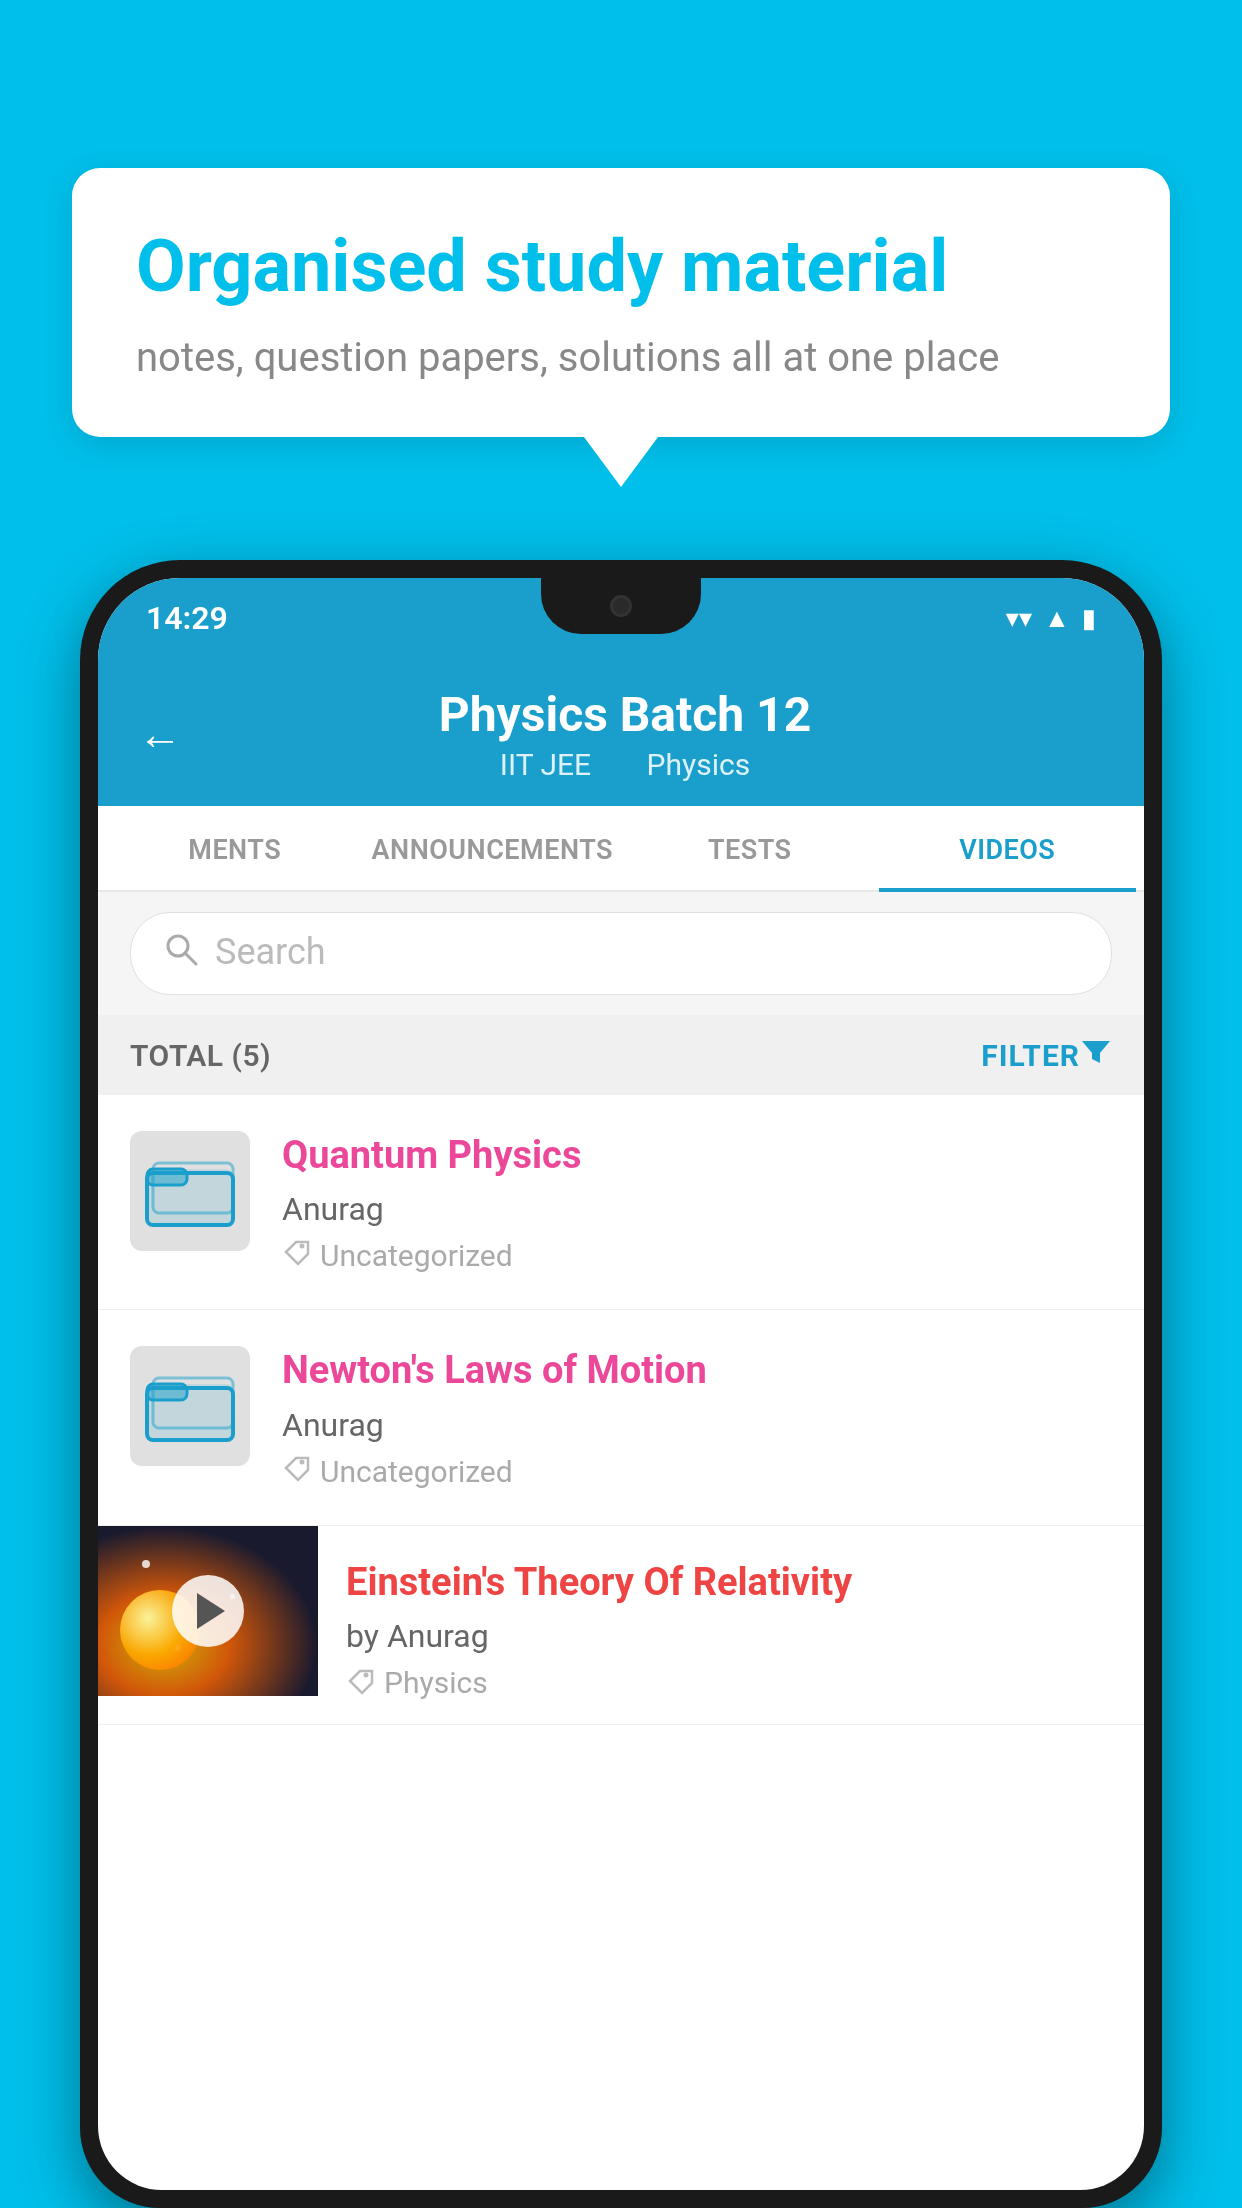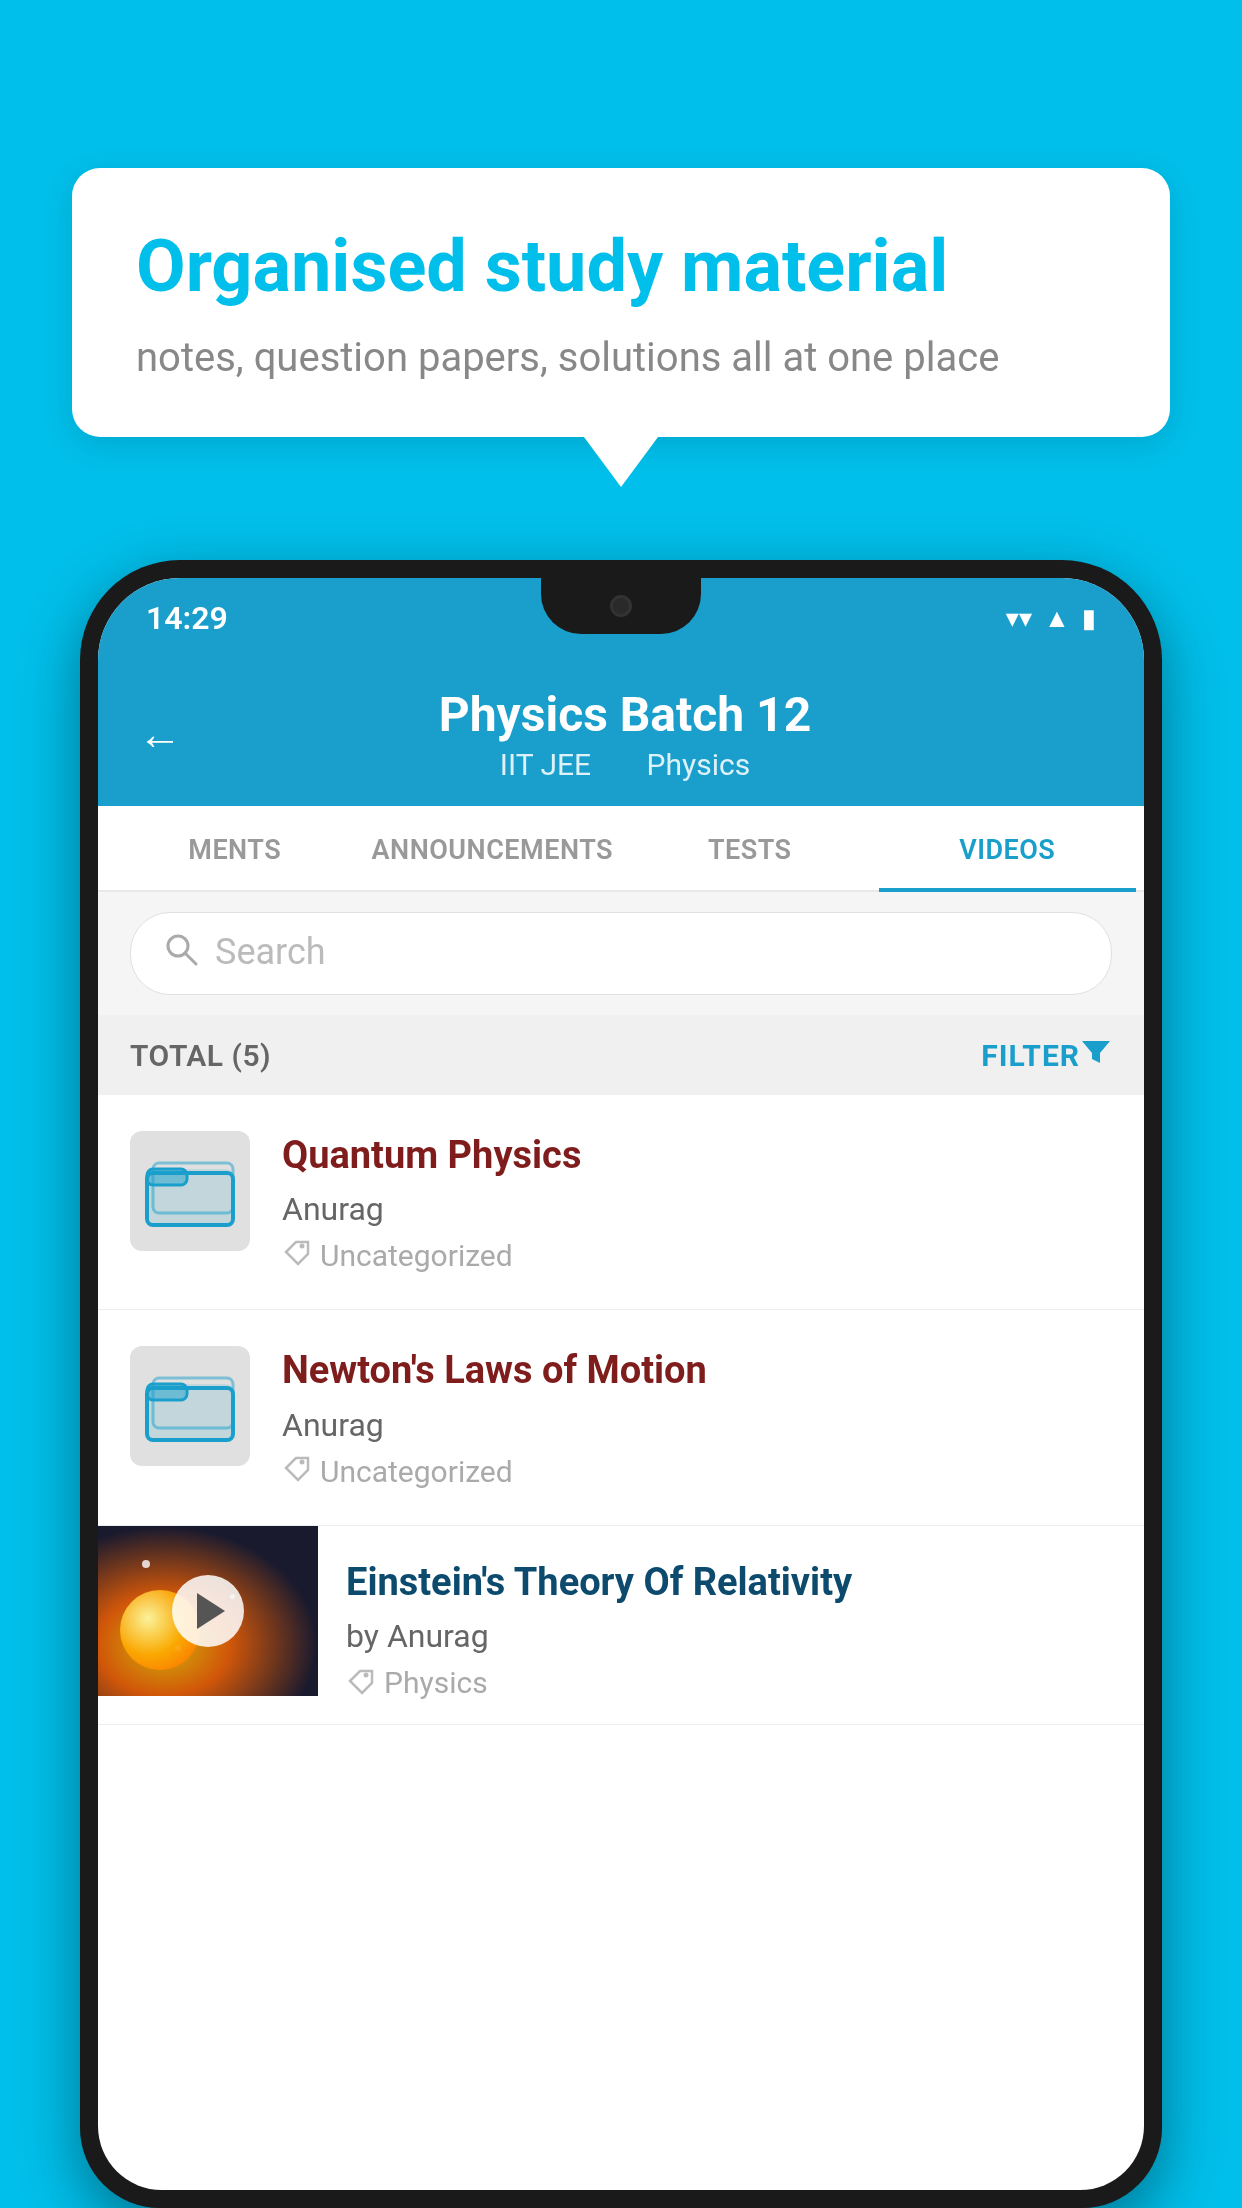--- a/index.html
+++ b/index.html
@@ -272,21 +272,21 @@
       overflow: hidden;
     }
 
     .video-info {
       flex: 1;
     }
 
     .video-title {
       font-size: 38px;
       font-weight: 700;
-      color: #7f1d1d;
+      color: #ec4899;
       line-height: 1.3;
       margin-bottom: 10px;
     }
 
     .video-author {
       font-size: 32px;
       color: #666;
       margin-bottom: 10px;
     }
 
@@ -357,21 +357,21 @@
     }
 
     .einstein-info {
       flex: 1;
       padding: 32px 32px 24px 28px;
     }
 
     .einstein-title {
       font-size: 38px;
       font-weight: 700;
-      color: #0c4a6e;
+      color: #ef4444;
       line-height: 1.3;
       margin-bottom: 10px;
     }
 
     .einstein-author {
       font-size: 32px;
       color: #666;
       margin-bottom: 10px;
     }
 

